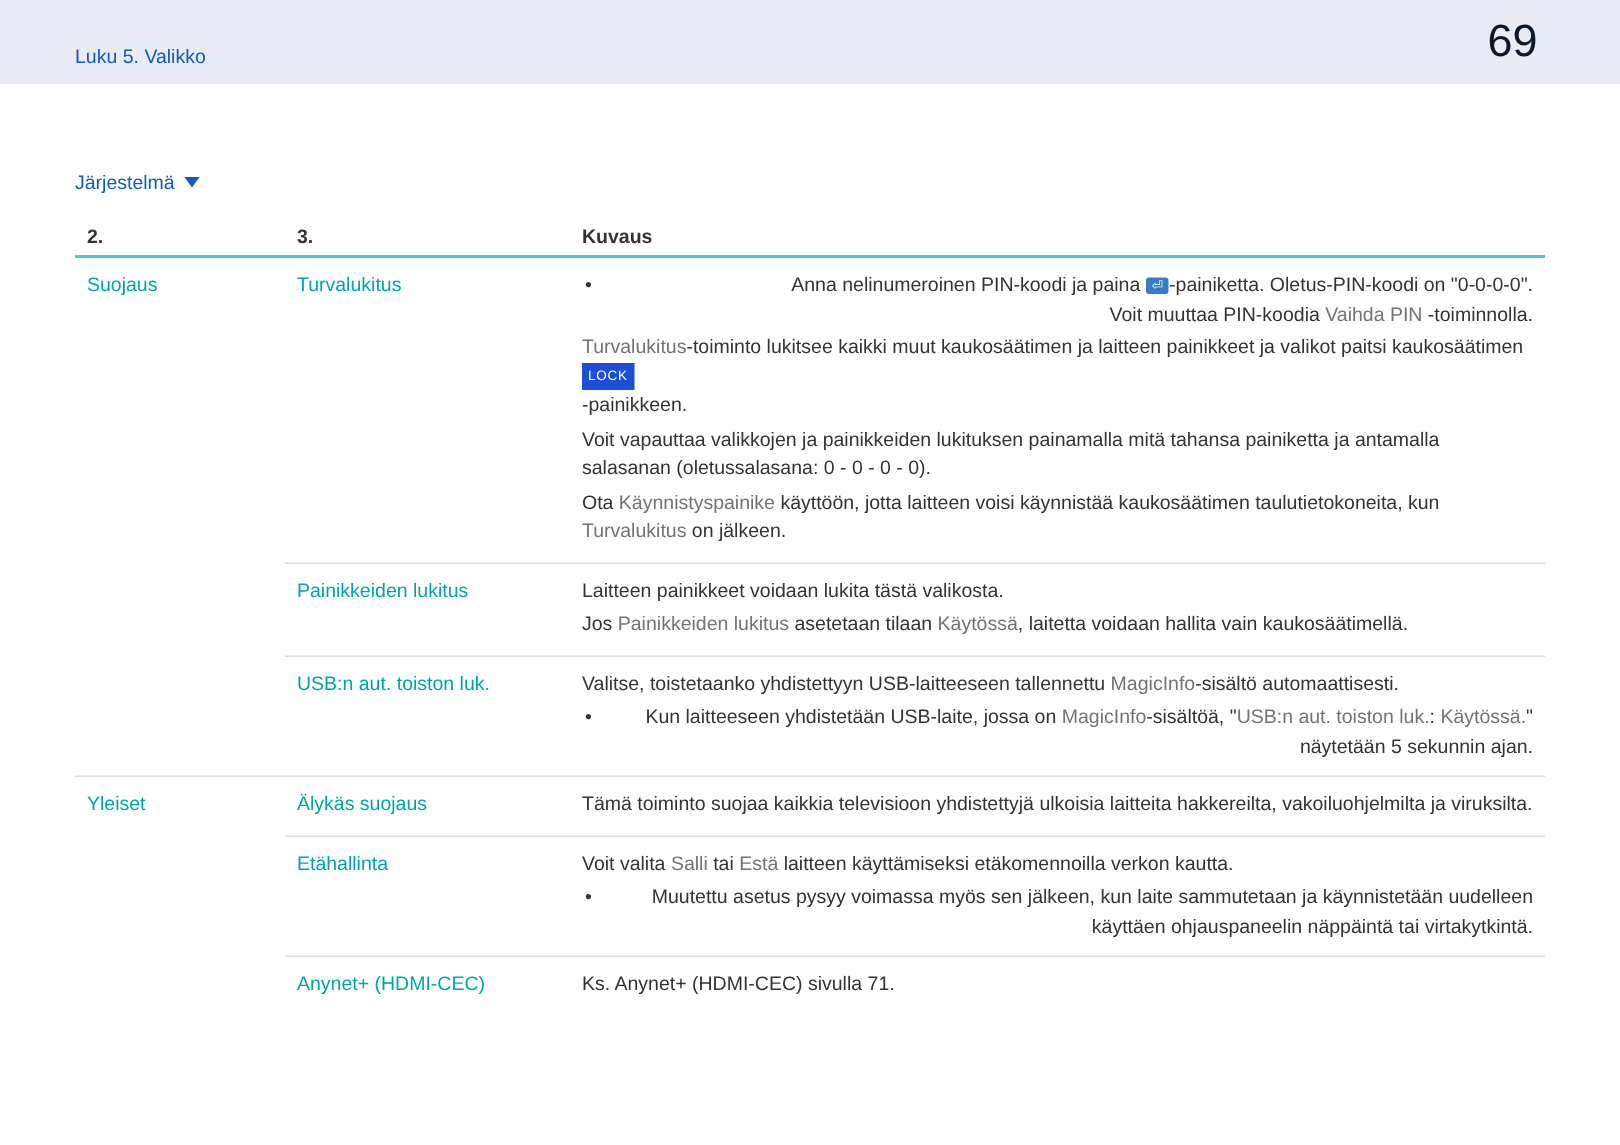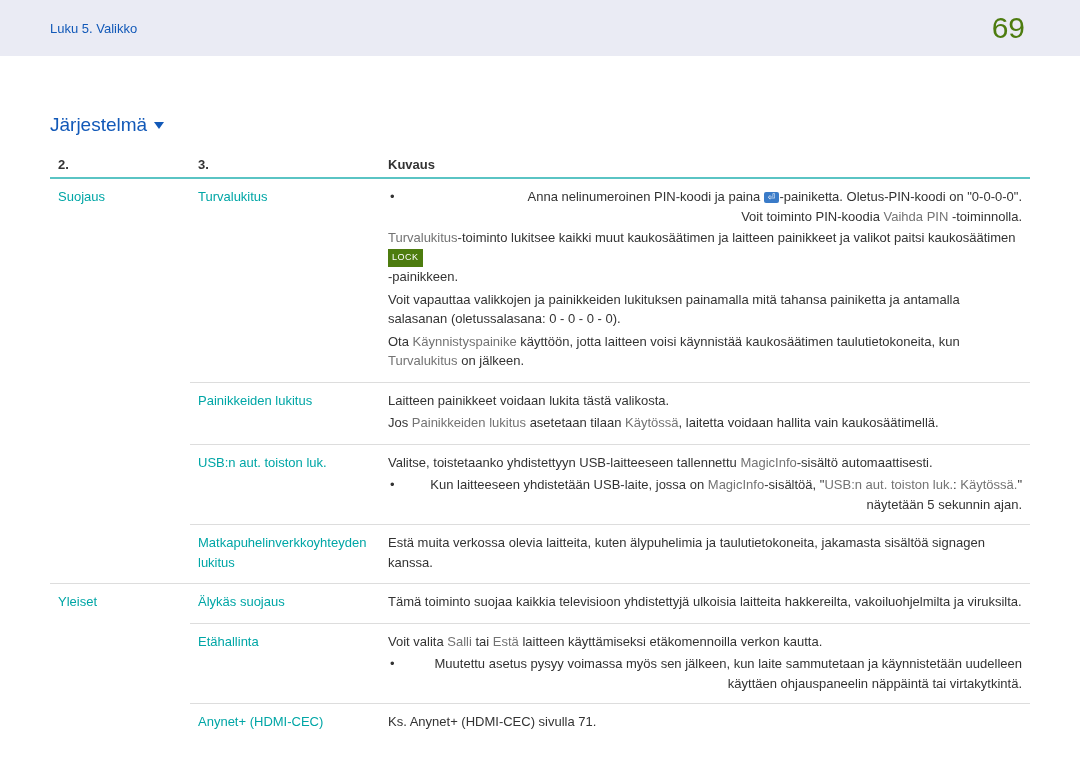--- a/index.html
+++ b/index.html
@@ -1,39 +1,39 @@
 <!DOCTYPE html>
 <html><head>
   <meta charset="utf-8">
   <style>
     * { margin: 0; padding: 0; box-sizing: border-box; }
     body { font-family: Arial, sans-serif; font-size: 13px; color: #333; background: #fff; width: 1080px; }
-    .header { display: flex; justify-content: space-between; align-items: center; padding: 11px 55px 11px 50px; background: #eaebf4; gap: 17px; }
+    .header { display: flex; justify-content: space-between; align-items: flex-end; padding: 11px 55px 11px 50px; background: #eaebf4; gap: 17px; }
     .breadcrumb { color: #1259b8; font-size: 13px; }
-    .page-number { color: #4d7c0f; font-size: 30px; font-weight: 300; }
+    .page-number { color: #0f172a; font-size: 30px; font-weight: 300; }
     .content { padding: 20px 50px 50px 50px; }
-    .section-title { color: #1259b8; font-size: 19px; margin-top: 38px; margin-bottom: 16px; display: flex; align-items: center; gap: 5px; }
+    .section-title { color: #1259b8; font-size: 13px; margin-top: 38px; margin-bottom: 16px; display: flex; align-items: center; gap: 5px; }
     .section-title .triangle-down { display: inline-block; width: 0; height: 0; border-left: 5px solid transparent; border-right: 5px solid transparent; border-top: 7px solid #1259b8; margin-left: 2px; }
     table { width: 100%; border-collapse: collapse; }
     thead th { text-align: left; padding: 5px 8px; font-weight: bold; font-size: 13px; border-bottom: 2px solid #5ac4c4; }
     tbody td { padding: 8px 8px; vertical-align: top; font-size: 13px; line-height: 1.5; }
     tbody tr { }
     tbody td { border-top: 1px solid #ddd; margin-top: 12px; }
     tbody tr:first-child td { border-top: none; }
     .col1 { width: 140px; }
     .col2 { width: 190px; }
     .col3 { }
     .teal { color: #00a6a6; }
     .blue { color: #737373; }
     .desc-text { color: #333; }
     .bullet-list { list-style: none; padding-left: 0; }
     .bullet-list li { position: relative; padding-left: 15px; margin-bottom: 2px; text-align: right; }
     .bullet-list li::before { content: "•"; position: absolute; left: 2px; top: 0; }
     .icon-box { display: inline-block; background: #3a7bc8; color: #fff; font-size: 9px; padding: 1px 4px; border-radius: 2px; vertical-align: middle; line-height: 1; }
-    .lock-badge { display: inline-block; background: #4d7c0f; color: #fff; font-size: 9px; padding: 2px 4px; letter-spacing: 0.5px; vertical-align: middle; }
+    .lock-badge { display: inline-block; background: #1d4ed8; color: #fff; font-size: 9px; padding: 2px 4px; letter-spacing: 0.5px; vertical-align: middle; }
     p { margin-bottom: 3px; }
   </style>
 </head>
 <body>
 
 <div class="header">
   <span class="breadcrumb">Luku 5. Valikko</span>
   <span class="page-number">69</span>
 </div>
 
@@ -53,21 +53,21 @@
     </thead>
     <tbody>
 
       <tr>
         <td class="col1 teal">Suojaus</td>
         <td class="col2 teal">Turvalukitus</td>
         <td class="col3 desc-text">
           <ul class="bullet-list">
             <li>
               <span>Anna nelinumeroinen PIN-koodi ja paina </span><span class="icon-box">⏎</span><span>-painiketta. Oletus-PIN-koodi on "0-0-0-0".</span><br>
-              <span>Voit toiminto PIN-koodia </span><span class="blue">Vaihda PIN</span><span> -toiminnolla.</span>
+              <span>Voit muuttaa PIN-koodia </span><span class="blue">Vaihda PIN</span><span> -toiminnolla.</span>
             </li>
           </ul>
           <p>
             <span class="blue">Turvalukitus</span><span>-toiminto lukitsee kaikki muut kaukosäätimen ja laitteen painikkeet ja valikot paitsi kaukosäätimen </span><span class="lock-badge">LOCK</span>
             <br><span>-painikkeen.</span>
           </p>
           <p>Voit vapauttaa valikkojen ja painikkeiden lukituksen painamalla mitä tahansa painiketta ja antamalla salasanan (oletussalasana: 0 - 0 - 0 - 0).</p>
           <p>
             <span>Ota </span><span class="blue">Käynnistyspainike</span><span> käyttöön, jotta laitteen voisi käynnistää kaukosäätimen taulutietokoneita, kun </span><span class="blue">Turvalukitus</span><span> on jälkeen.</span>
           </p>
@@ -93,27 +93,20 @@
             <span>Valitse, toistetaanko yhdistettyyn USB-laitteeseen tallennettu </span><span class="blue">MagicInfo</span><span>-sisältö automaattisesti.</span>
           </p>
           <ul class="bullet-list">
             <li>
               <span>Kun laitteeseen yhdistetään USB-laite, jossa on </span><span class="blue">MagicInfo</span><span>-sisältöä, "</span><span class="blue">USB:n aut. toiston luk.</span><span>: </span><span class="blue">Käytössä.</span><span>" näytetään 5 sekunnin ajan.</span>
             </li>
           </ul>
         </td>
       </tr>
 
-      <tr>
-        <td class="col1" style="border-top:none"></td>
-        <td class="col2 teal">Matkapuhelinverkkoyhteyden lukitus</td>
-        <td class="col3 desc-text">
-          <p>Estä muita verkossa olevia laitteita, kuten älypuhelimia ja taulutietokoneita, jakamasta sisältöä signagen kanssa.</p>
-        </td>
-      </tr>
 
 
       <tr>
         <td class="col1 teal">Yleiset</td>
         <td class="col2 teal">Älykäs suojaus</td>
         <td class="col3 desc-text">
           <p>Tämä toiminto suojaa kaikkia televisioon yhdistettyjä ulkoisia laitteita hakkereilta, vakoiluohjelmilta ja viruksilta.</p>
         </td>
       </tr>
 

